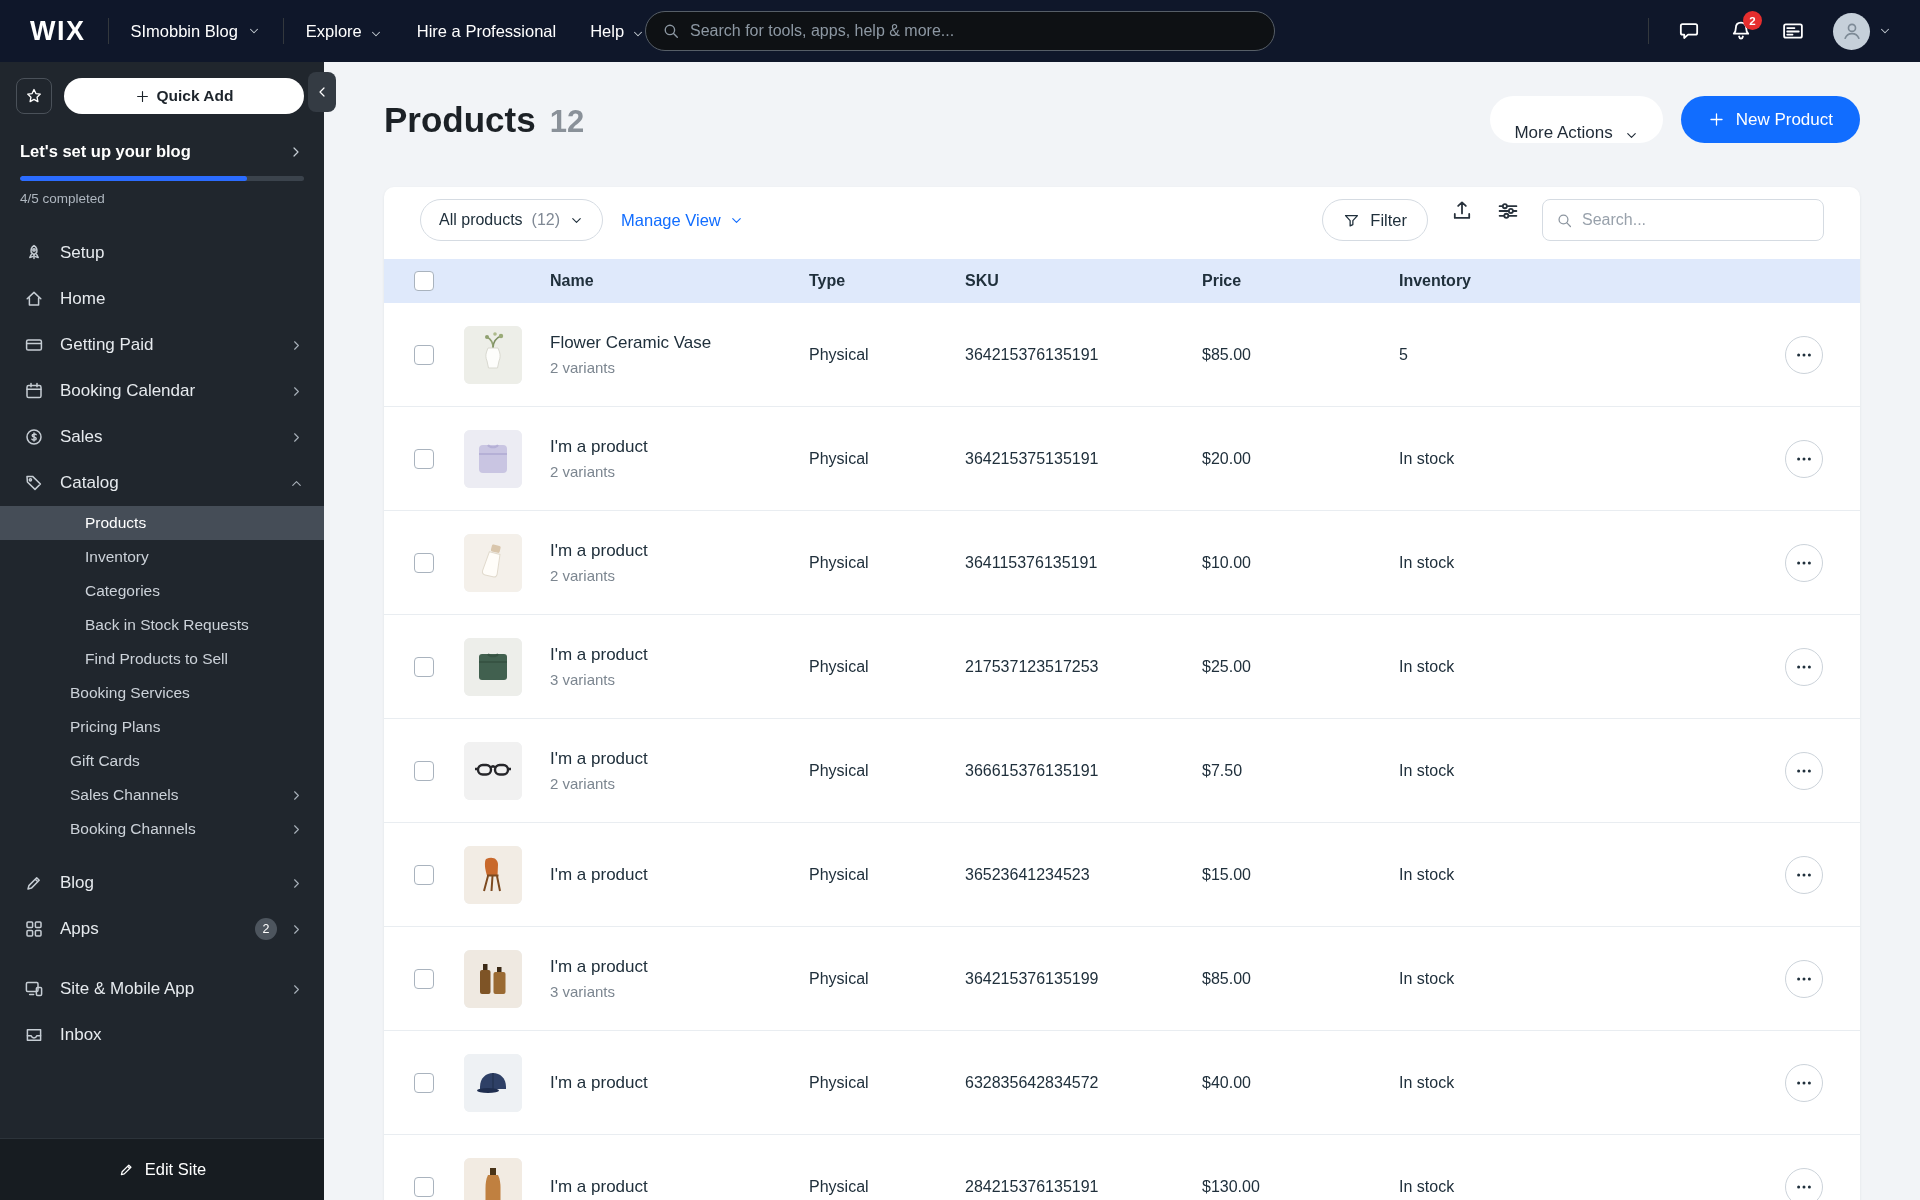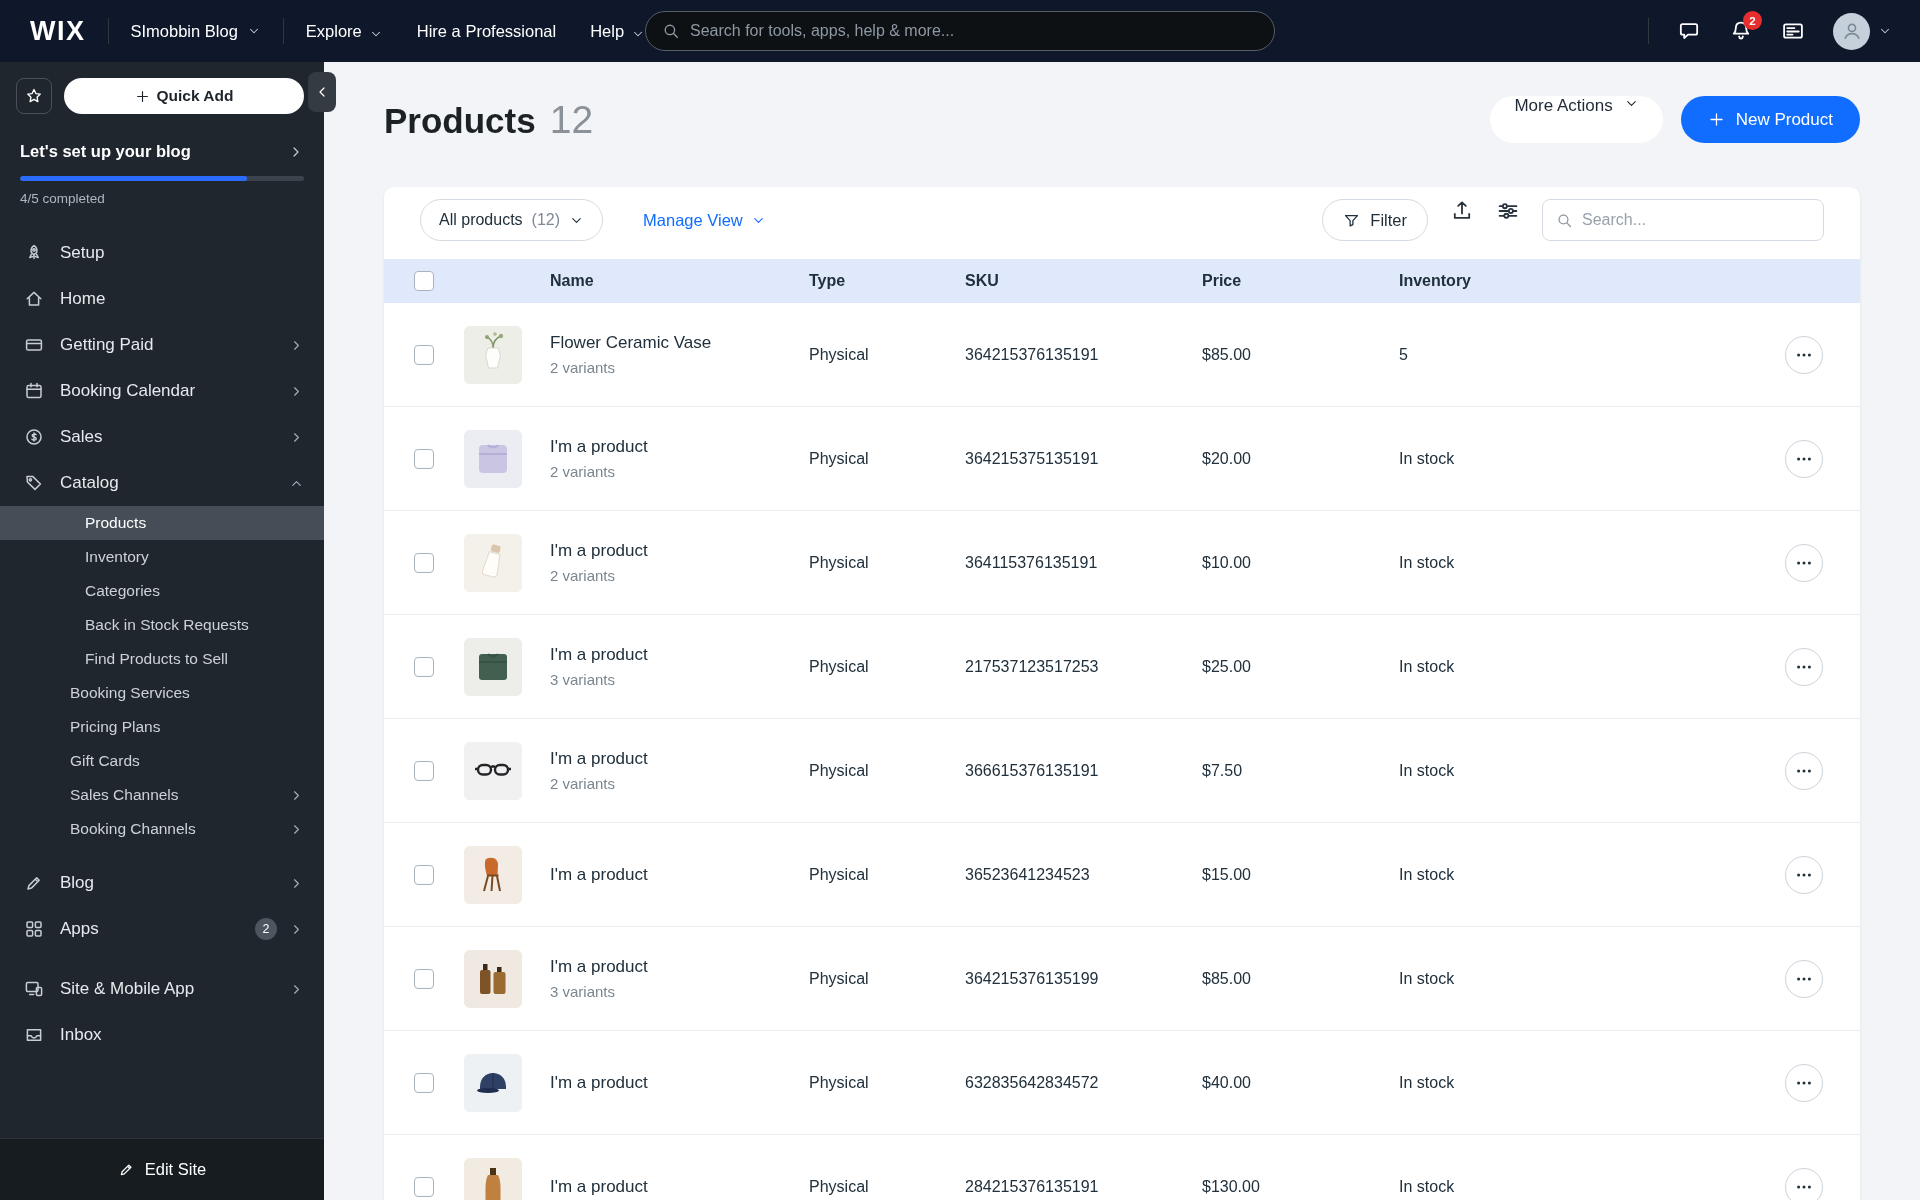--- a/index.html
+++ b/index.html
@@ -56,34 +56,34 @@
   .chev{width:15px;height:15px;color:#a8b0b9;flex:none}
   .apps-badge{min-width:22px;height:22px;border-radius:11px;background:#4d555e;color:#fff;font-size:12.5px;display:flex;align-items:center;justify-content:center;margin-right:12px;padding:0 6px}
   .gap{margin-top:14px}
   .edit-site{position:absolute;bottom:0;left:0;right:0;height:62px;background:#171c21;border-top:1px solid #2c333a;display:flex;align-items:center;justify-content:center;gap:10px;font-size:16.5px;color:#fff;cursor:pointer}
   .edit-site .icon{width:17px;height:17px}
 
   
   .main{margin-left:324px;height:1200px;padding:96px 60px 0}
   .page-head{display:flex;align-items:center;justify-content:space-between}
   .page-title{font-size:35px;font-weight:700;color:#1c2126;display:flex;align-items:baseline;gap:14px}
-  .page-count{font-size:39px;font-weight:400;color:#8a9199}
+  .page-count{font-size:31px;font-weight:700;color:#8a9199}
   .head-actions{display:flex;align-items:center;gap:18px}
-  .more-actions{height:47px;background:#fff;border:none;border-radius:24px;padding:0 24px;font-size:17px;color:#1f2a36;display:flex;align-items:flex-start;gap:11px}
+  .more-actions{height:47px;background:#fff;border:none;border-radius:24px;padding:0 24px;font-size:17px;color:#1f2a36;display:flex;align-items:flex-end;gap:11px}
   .more-actions .icon{width:15px;height:15px}
   .new-product{height:47px;background:#116dff;border:none;border-radius:24px;padding:0 27px;font-size:17px;color:#fff;display:flex;align-items:center;gap:11px}
   .new-product .icon{width:17px;height:17px}
 
   .card{margin-top:44px;background:#fff;border-radius:10px 10px 0 0;box-shadow:0 1px 3px rgba(22,45,61,.08);height:1016px;overflow:hidden;padding-top:12px}
   .toolbar{display:flex;padding:0 36px;height:42px}
   .view-pill{height:42px;border:1px solid #d5dbe2;border-radius:21px;display:flex;align-items:center;gap:9px;padding:0 18px;font-size:16px;color:#20303c;background:#fff}
   .view-count{color:#7f8894}
   .view-pill .icon,.manage-view .icon,.filter-pill .icon{width:15px;height:15px}
   .filter-pill .icon{width:17px;height:17px}
-  .manage-view{margin-left:40px;background:none;border:none;color:#116dff;font-size:16.5px;display:flex;align-items:center;gap:8px;padding:0}
+  .manage-view{margin-left:18px;background:none;border:none;color:#116dff;font-size:16.5px;display:flex;align-items:center;gap:8px;padding:0}
   .filter-pill{margin-left:auto;height:42px;border:1px solid #d5dbe2;border-radius:21px;display:flex;align-items:center;gap:10px;padding:0 20px;font-size:16.5px;color:#20303c;background:#fff}
   .icon-btn{width:24px;height:24px;color:#28323c;margin-left:22px;background:none;border:none;display:flex;padding:0}
   .table-search{margin-left:22px;width:282px;height:42px;border:1px solid #d5dbe2;border-radius:8px;display:flex;align-items:center;gap:9px;padding:0 13px;background:#fff}
   .table-search .icon{width:17px;height:17px;color:#8d96a0}
   .table-search input{border:none;outline:none;font-size:16px;flex:1;color:#20303c;min-width:0}
   .table-search input::placeholder{color:#98a1ab}
 
   .thead,.trow{display:grid;grid-template-columns:80px 86px 259px 156px 237px 197px 1fr 112px;align-items:center}
   .thead{margin-top:18px;height:44px;background:#dfe9fb;font-size:15.5px;color:#20303c}
   .th{font-weight:700;cursor:pointer}

